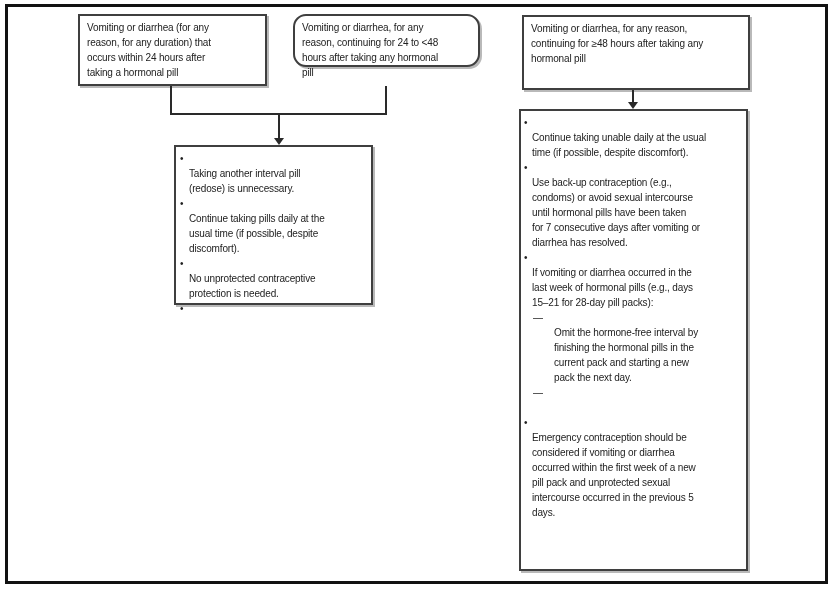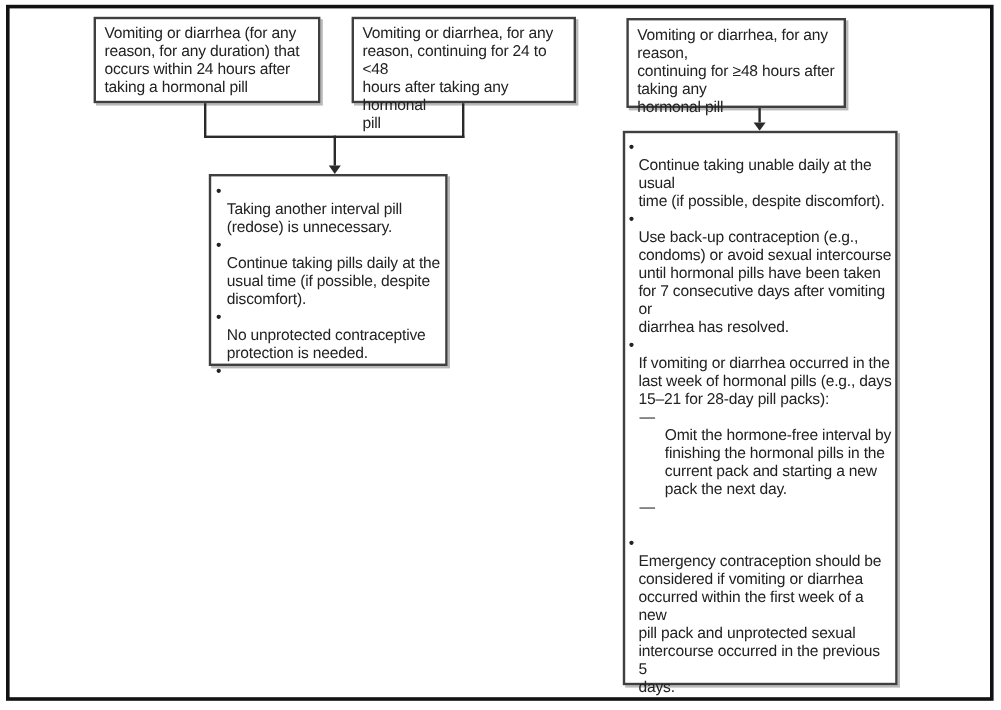--- a/index.html
+++ b/index.html
@@ -16,21 +16,21 @@
     left:5px;top:4px;width:823px;height:580px;
     border:3px solid #121212;
     box-sizing:border-box;
   }
   .box{
     position:absolute;
     box-sizing:border-box;
     border:2px solid #3f3f3f;
     background:#ffffff;
     box-shadow:2px 2px 0 #b9b9b9;
-    font-size:13px;
+    font-size:10px;
     letter-spacing:-0.15px;
     line-height:15px;
   }
   .boxtext{
     padding:4px 6px 4px 7px;
     white-space:pre-line;
   }
   .list{
     padding:4px 4px 2px 2px;
   }
@@ -68,28 +68,28 @@
 
   <div class="frame"></div>
 
   <div class="box" style="left:78px;top:14px;width:189px;height:72px;">
     <div class="boxtext">Vomiting or diarrhea (for any
 reason, for any duration) that
 occurs within 24 hours after
 taking a hormonal pill</div>
   </div>
 
-  <div class="box" style="left:293px;top:14px;width:187px;height:72px;">
+  <div class="box" style="left:293px;top:14px;width:187px;height:53px;border-radius:13px;">
     <div class="boxtext">Vomiting or diarrhea, for any
 reason, continuing for 24 to &lt;48
 hours after taking any hormonal
 pill</div>
   </div>
 
-  <div class="box" style="left:522px;top:15px;width:183px;height:75px;">
+  <div class="box" style="left:522px;top:15px;width:228px;height:75px;">
     <div class="boxtext">Vomiting or diarrhea, for any reason,
 continuing for ≥48 hours after taking any
 hormonal pill</div>
   </div>
 
   <div class="line" style="left:170px;top:86px;width:2px;height:29px;"></div>
   <div class="line" style="left:385px;top:86px;width:2px;height:29px;"></div>
   <div class="line" style="left:170px;top:113px;width:217px;height:2px;"></div>
   <div class="line" style="left:278px;top:113px;width:2px;height:25px;"></div>
   <div class="arrowhead" style="left:274px;top:138px;"></div>

